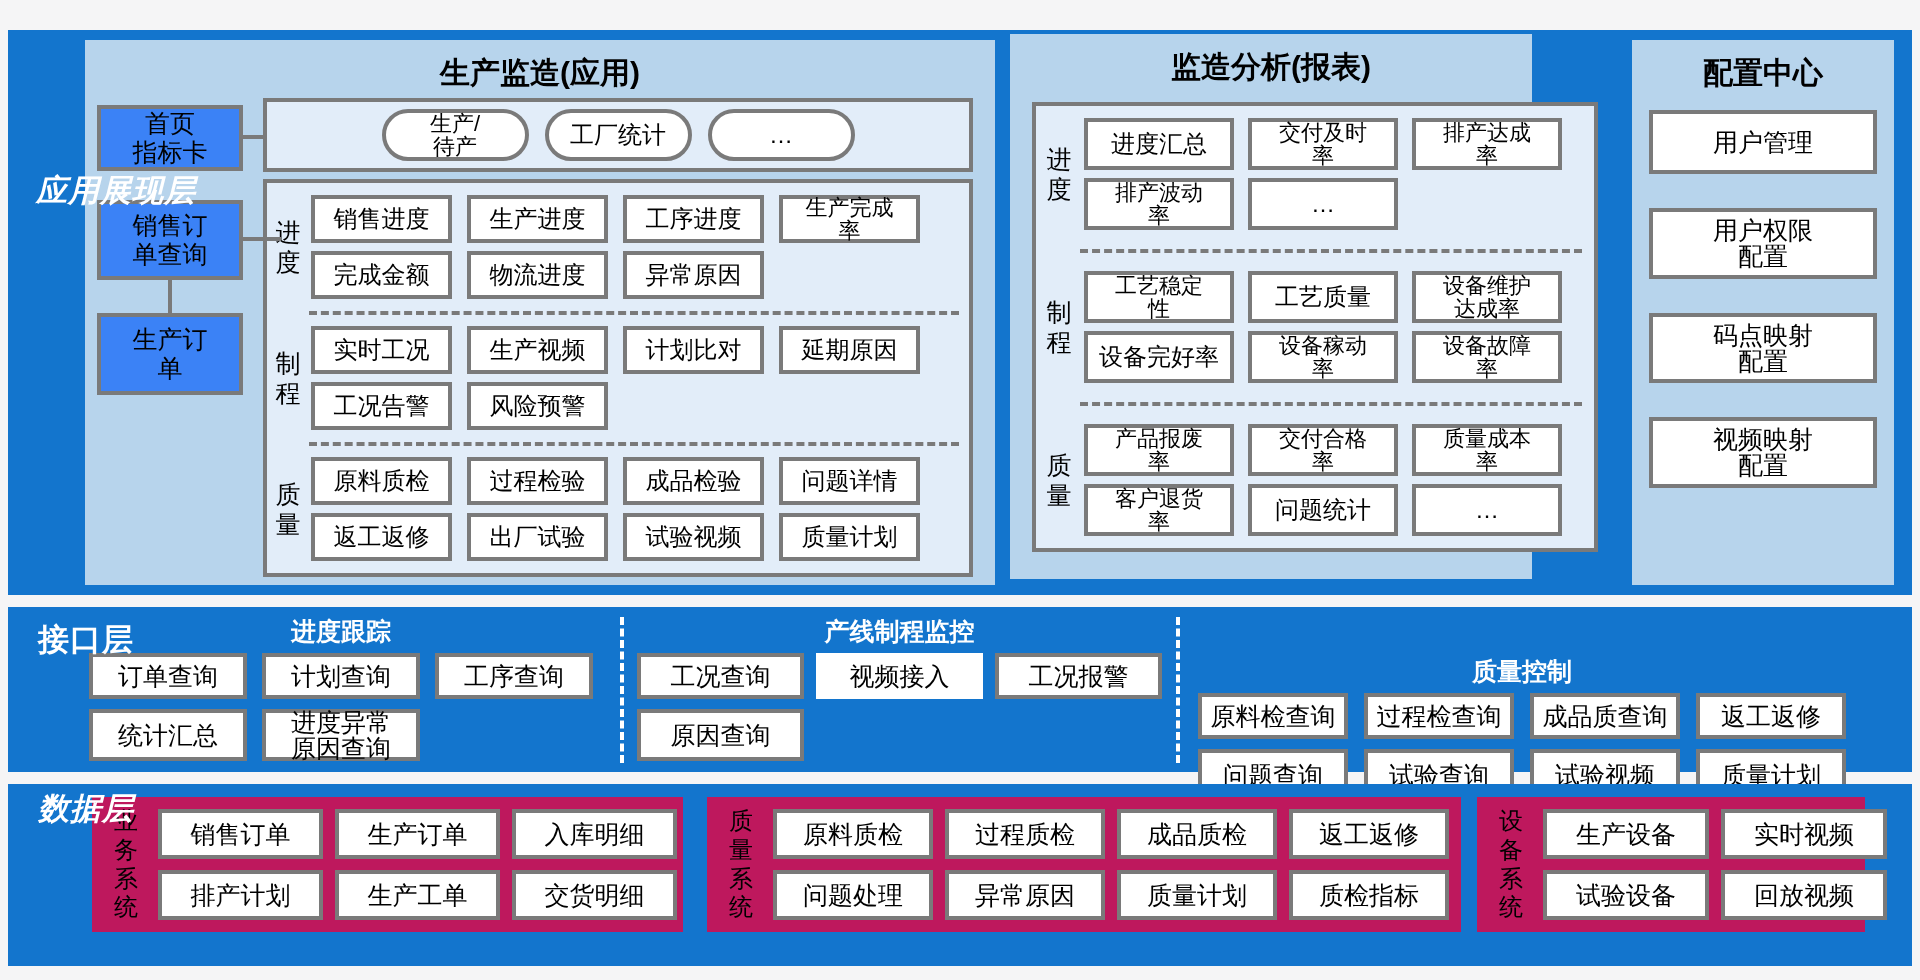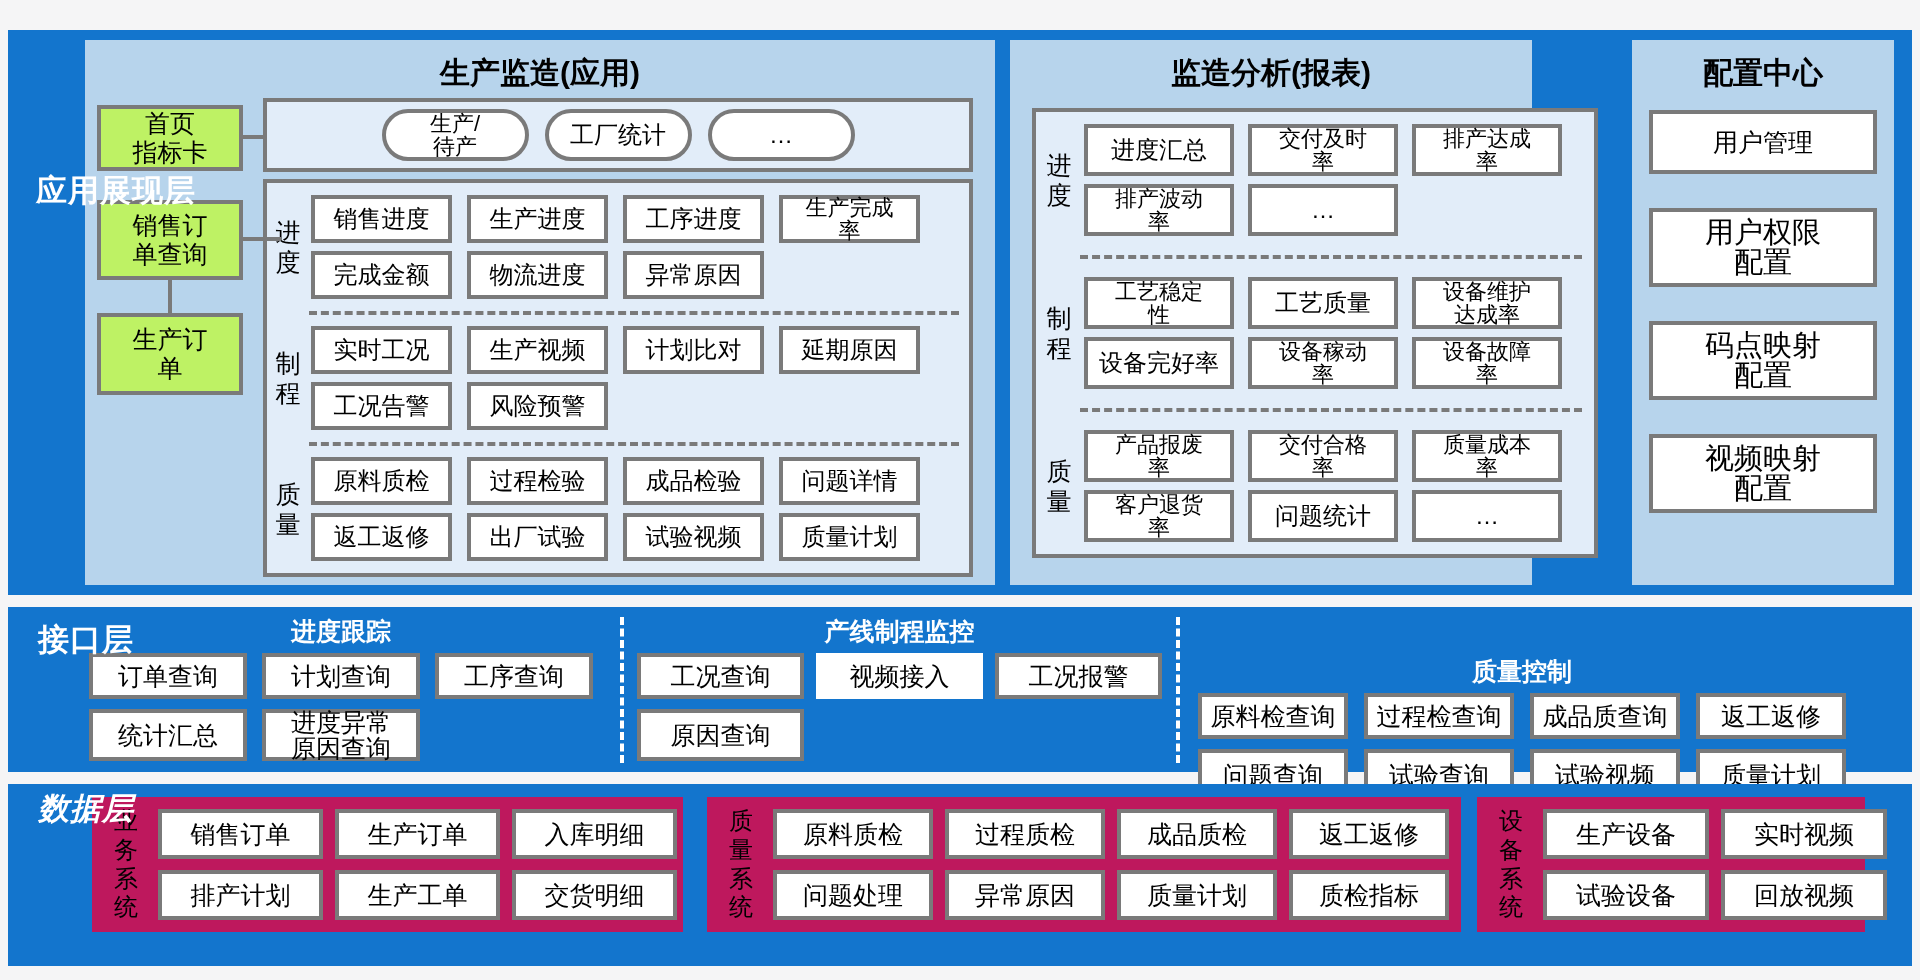--- a/index.html
+++ b/index.html
@@ -3,44 +3,44 @@
 <meta charset="utf-8">
 <style>
   html,body{margin:0;padding:0;}
   body{width:1920px;height:980px;position:relative;background:#f5f5f6;
        font-family:"Liberation Sans",sans-serif;color:#000;overflow:hidden;}
   .frame{position:absolute;left:8px;width:1904px;background:#1375cd;}
   #frame-app{top:30px;height:565px;}
   #frame-if{top:607px;height:165px;}
   #frame-data{top:784px;height:182px;}
   .layer-label{position:absolute;color:#fff;font-weight:bold;font-size:31px;z-index:6;letter-spacing:1px;}
-  #label-app{left:28px;top:140px;}
+  #label-app{left:28px;top:140px;font-style:italic;}
   #label-if{left:30px;top:12px;}
   #label-data{left:30px;top:4px;font-style:italic;}
 
   .panel{position:absolute;background:#b7d4ec;}
   #panel-prod{left:77px;top:10px;width:910px;height:545px;}
-  #panel-ana{left:1002px;top:10px;width:522px;height:545px;}
+  #panel-ana{left:1002px;top:4px;width:522px;height:545px;}
   #panel-cfg{left:1624px;top:10px;width:262px;height:545px;}
   .panel-title{text-align:center;font-size:30px;font-weight:bold;padding-top:13px;}
 
   .subpanel{position:absolute;background:#e2edf9;border:4px solid #7a7a7a;box-sizing:border-box;}
   #prod-top{left:178px;top:58px;width:710px;height:74px;display:flex;align-items:center;justify-content:center;gap:16px;}
   #prod-main{left:178px;top:139px;width:710px;height:398px;display:flex;flex-direction:column;
              justify-content:space-between;padding:12px 6px;}
   #ana-main{left:22px;top:68px;width:566px;height:450px;display:flex;flex-direction:column;
             justify-content:space-between;padding:12px 8px;}
 
   .box{background:#fff;border:4px solid #7a7a7a;box-sizing:border-box;display:flex;align-items:center;
        justify-content:center;text-align:center;font-size:24px;line-height:1.08;white-space:pre-line;}
   .box.two-line{font-size:22px;line-height:1.05;}
   .cell-empty{visibility:hidden;}
 
   
-  .nav-box{position:absolute;left:12px;width:146px;background:#bef264;border:4px solid #7a7a7a;box-sizing:border-box;
+  .nav-box{position:absolute;left:12px;width:146px;background:#3b82f6;border:4px solid #7a7a7a;box-sizing:border-box;
            display:flex;align-items:center;justify-content:center;text-align:center;
            font-size:25px;line-height:1.15;white-space:pre-line;z-index:3;}
   #nav1{top:65px;height:66px;}
   #nav2{top:160px;height:80px;}
   #nav3{top:273px;height:82px;}
   .connector{position:absolute;background:#7a7a7a;z-index:2;}
   #conn-h1{left:156px;top:95px;width:24px;height:4px;}
   #conn-h2{left:156px;top:197px;width:40px;height:4px;}
   #conn-v1{left:83px;top:240px;width:4px;height:34px;}
 
@@ -52,21 +52,21 @@
   .g4{grid-template-columns:repeat(4,141px);gap:8px 15px;margin-left:8px;}
   .g4 .box{height:48px;}
   .g3{grid-template-columns:repeat(3,150px);gap:8px 14px;margin-left:10px;}
   .g3 .box{height:52px;}
   #prod-top .box{width:147px;height:52px;flex:none;border-radius:26px;}
   .dash{border-top:4px dashed #7a7a7a;margin:0 4px 0 36px;}
 
   
   .cfg-list{display:flex;flex-direction:column;align-items:center;gap:34px;padding-top:16px;}
   .cfg-list .box{width:228px;min-height:64px;padding:5px 0;font-size:25px;}
-  .cfg-list .box.two-line{font-size:29px;}
+  .cfg-list .box.two-line{font-size:25px;}
 
   
   .if-group{position:absolute;top:8px;}
   .grp-title{color:#fff;font-weight:bold;font-size:25px;text-align:center;height:36px;}
   .if-grid{margin-top:2px;}
   .if-grid .box{height:46px;font-size:25px;}
   .if-grid.row2{margin-top:10px;}
   .if-grid.row2 .box{height:52px;}
   #grp-progress{left:81px;width:504px;}
   #grp-progress .if-grid{grid-template-columns:repeat(3,158px);gap:10px 15px;}

